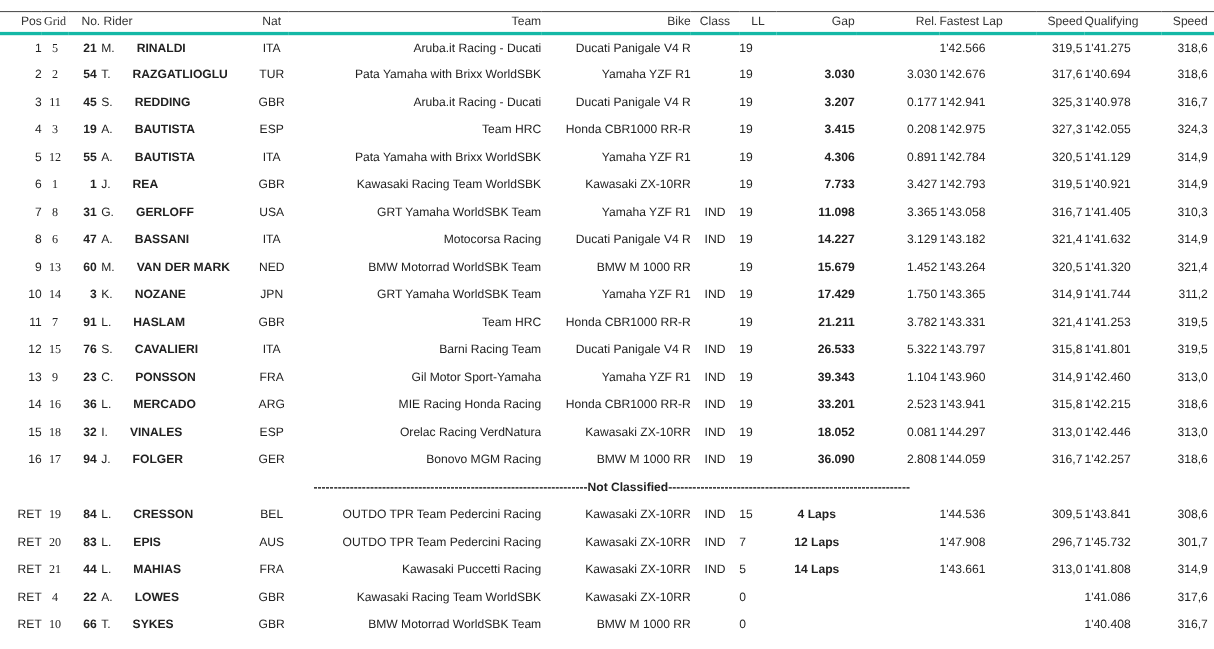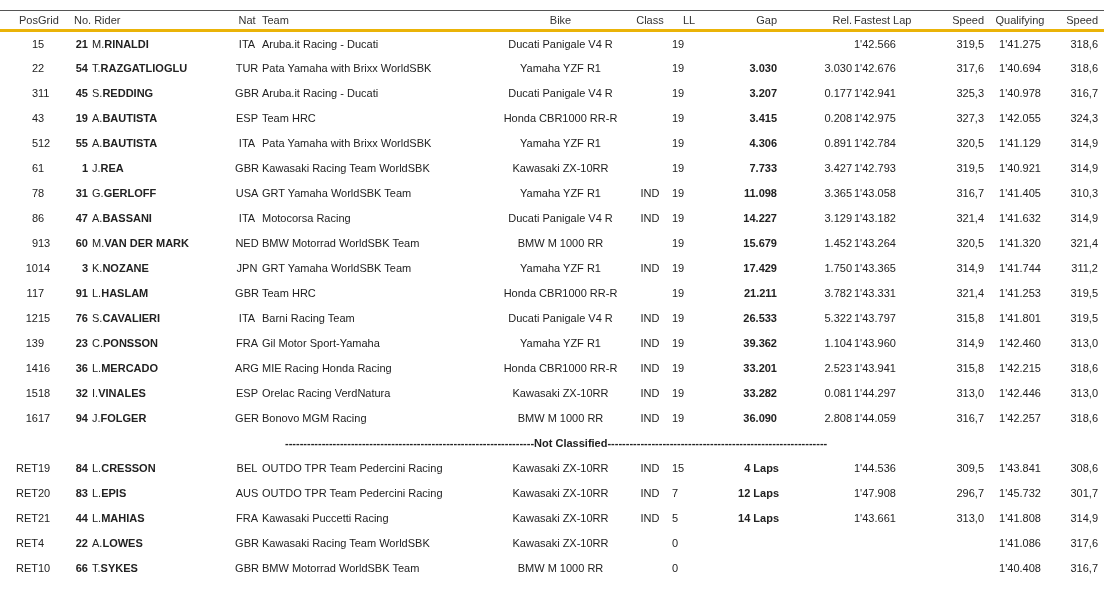--- a/index.html
+++ b/index.html
@@ -8,47 +8,47 @@
     width:1104px; height:590px; overflow:hidden;
     font-family:"Liberation Sans", sans-serif;
     color:#222;
   }
   table.results {
     width:1104px; margin-top:10px;
     border-collapse:collapse; table-layout:fixed;
     font-size:11px; color:#222;
   }
   thead tr { height:20px; }
-  thead { border-top:1px solid #555; border-bottom:3px solid #eab308; }
+  thead { border-top:1px solid #555; border-bottom:3px solid #14b8a6; }
   th { font-weight:400; color:#333; white-space:nowrap; overflow:hidden; }
   td { white-space:nowrap; overflow:hidden; }
   tbody tr { height:25px; }
   
   .c0 { text-align:right; }
-  .c1 { text-align:left; }
+  .c1 { text-align:center;font-family:Liberation Serif, serif; }
   .c2 { text-align:left; }
   .c3 { text-align:center; padding-left:2px; }
-  .c4 { text-align:left; }
-  .c5 { text-align:center; padding-left:1px; }
+  .c4 { text-align:right; }
+  .c5 { text-align:right; padding-left:1px; }
   .c6 { text-align:center; }
   .c7 { }
   .c8 { text-align:right; padding-right:2px; }
   .c9 { text-align:right; padding-right:2px;margin-top:36px; }
   .c10 { text-align:left; padding-right:2px; }
   .c11 { text-align:right; padding-right:2px; }
-  .c12 { text-align:center; padding-right:2px; }
+  .c12 { text-align:left; padding-right:2px; }
   .c13 { text-align:right; padding-right:6px; }
   th.c2 { padding-left:12px; }
   td.c8 { font-weight:700; }
-  td.c8.laps { text-align:right; padding-right:0; }
+  td.c8.laps { text-align:center; padding-right:0; }
   
   .ridercell { display:flex; align-items:center; }
   .rider-num { display:inline-block; width:26px; text-align:right; font-weight:700; }
   .rider-init { margin-left:4px; }
-  .rider-surname { margin-left:0; font-weight:700; }
+  .rider-surname { margin-left:20px; font-weight:700; }
   
   .divider-row td { font-weight:700; }
   .divider {
     margin-left:285px; width:552px;
     white-space:nowrap; overflow:hidden;
     text-align:left; font-weight:700; color:#222;
   }
 </style>
 </head>
 <body>
@@ -361,21 +361,21 @@
             <span class="rider-num">23</span>
             <span class="rider-init">C.</span>
             <span class="rider-surname">PONSSON</span>
           </div>
         </td>
         <td class="c3">FRA</td>
         <td class="c4">Gil Motor Sport-Yamaha</td>
         <td class="c5">Yamaha YZF R1</td>
         <td class="c6">IND</td>
         <td class="c7">19</td>
-        <td class="c8">39.362</td>
+        <td class="c8">39.343</td>
         <td class="c9">1.104</td>
         <td class="c10">1'43.960</td>
         <td class="c11">314,9</td>
         <td class="c12">1'42.460</td>
         <td class="c13">313,0</td>
       </tr>
       <tr>
         <td class="c0">14</td>
         <td class="c1">16</td>
         <td class="c2">
@@ -405,21 +405,21 @@
             <span class="rider-num">32</span>
             <span class="rider-init">I.</span>
             <span class="rider-surname">VINALES</span>
           </div>
         </td>
         <td class="c3">ESP</td>
         <td class="c4">Orelac Racing VerdNatura</td>
         <td class="c5">Kawasaki ZX-10RR</td>
         <td class="c6">IND</td>
         <td class="c7">19</td>
-        <td class="c8">33.282</td>
+        <td class="c8">18.052</td>
         <td class="c9">0.081</td>
         <td class="c10">1'44.297</td>
         <td class="c11">313,0</td>
         <td class="c12">1'42.446</td>
         <td class="c13">313,0</td>
       </tr>
       <tr>
         <td class="c0">16</td>
         <td class="c1">17</td>
         <td class="c2">

